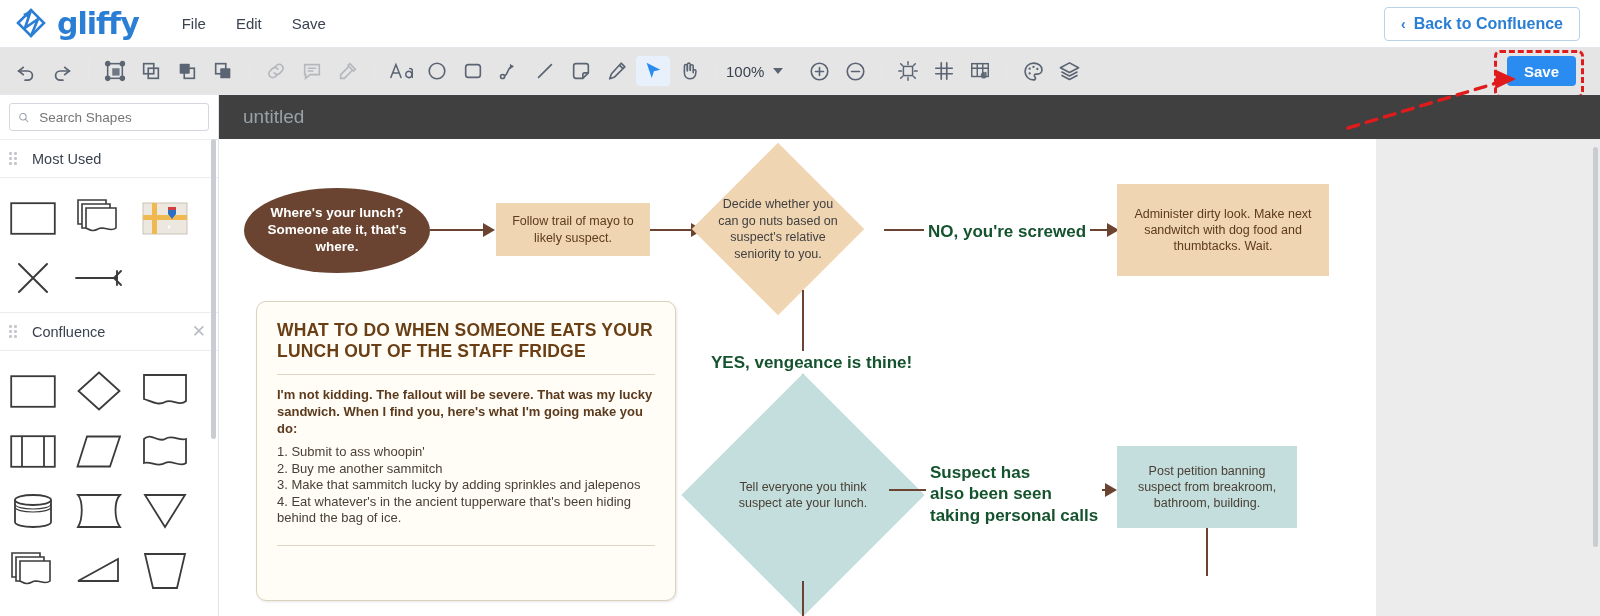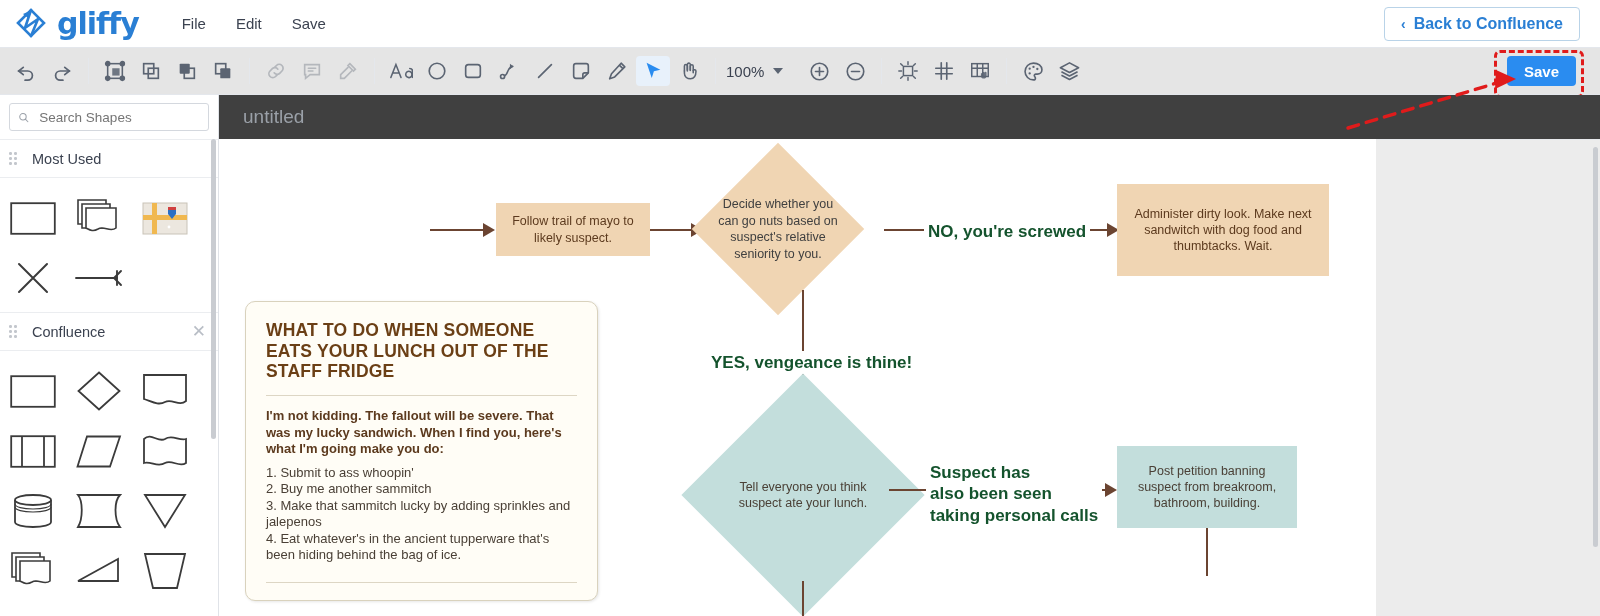--- a/index.html
+++ b/index.html
@@ -484,20 +484,21 @@
     </div>
 
     <div class="canvas-area">
       <div class="title-bar">
         <div class="doc-title">untitled</div>
       </div>
 
       <div class="page">
         <div class="dg">
 
+          <div class="node ellipse" style="left:25px;top:49px;width:186px;height:85px;">Where's your lunch? Someone ate it, that's where.</div>
 
           <div class="edge ehz" style="left:211px;top:90px;width:60px;"></div>
           <div class="arrow-r" style="left:264px;top:84px;"></div>
 
           <div class="node boxtan" style="left:277px;top:64px;width:154px;height:53px;">Follow trail of mayo to likely suspect.</div>
 
           <div class="edge ehz" style="left:431px;top:90px;width:48px;"></div>
           <div class="arrow-r" style="left:472px;top:84px;"></div>
 
           <div class="diamond d-tan" style="left:498px;top:29px;width:122px;height:122px;">
@@ -525,21 +526,21 @@
           <div class="elabel left" style="left:707px;top:322px;">Suspect has
 also been seen
 taking personal calls</div>
 
           <div class="node boxblue" style="left:898px;top:307px;width:180px;height:82px;">Post petition banning suspect from breakroom, bathroom, building.</div>
 
           <div class="edge evt" style="left:987px;top:389px;height:48px;"></div>
 
           <div class="edge evt" style="left:583px;top:442px;height:38px;"></div>
 
-          <div class="card" style="left:26px;top:162px;width:353px;height:300px;">
+          <div class="card" style="left:37px;top:162px;width:420px;height:300px;">
             <h1>WHAT TO DO WHEN SOMEONE EATS YOUR LUNCH OUT OF THE STAFF FRIDGE</h1>
             <hr>
             <p class="lede">I'm not kidding. The fallout will be severe. That was my lucky sandwich. When I find you, here's what I'm going make you do:</p>
             <p class="steps">1. Submit to ass whoopin'
 2. Buy me another sammitch
 3. Make that sammitch lucky by adding sprinkles and jalepenos
 4. Eat whatever's in the ancient tupperware that's been hiding behind the bag of ice.</p>
             <hr class="bot">
           </div>
 

